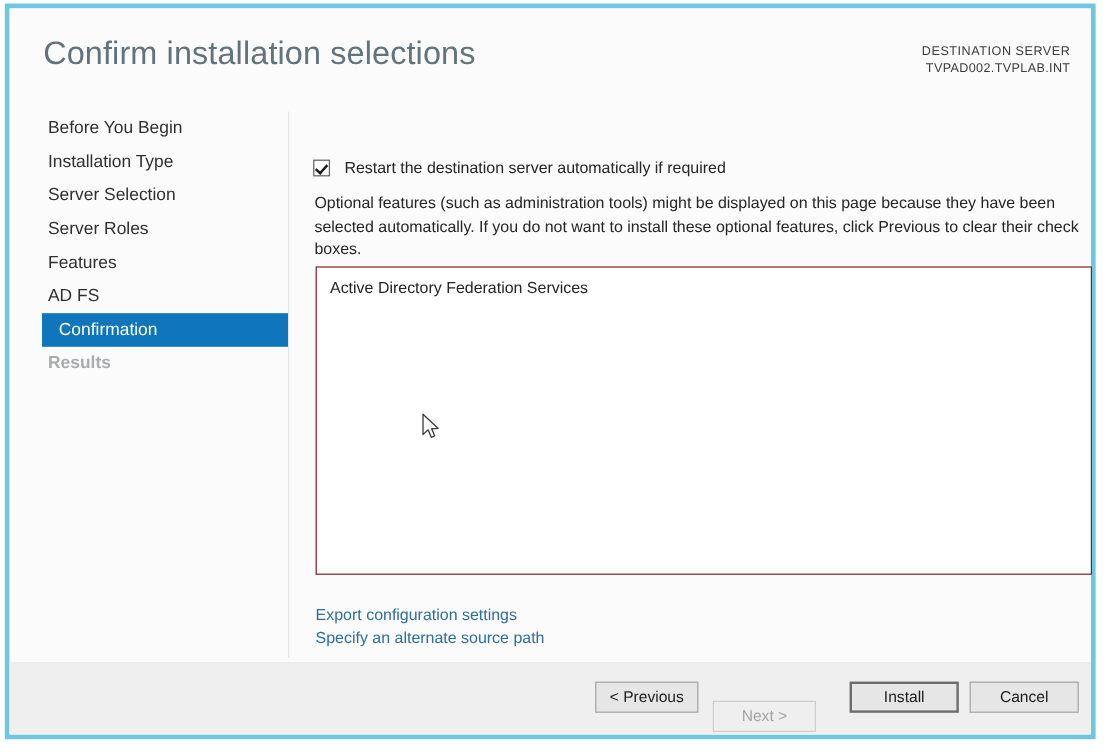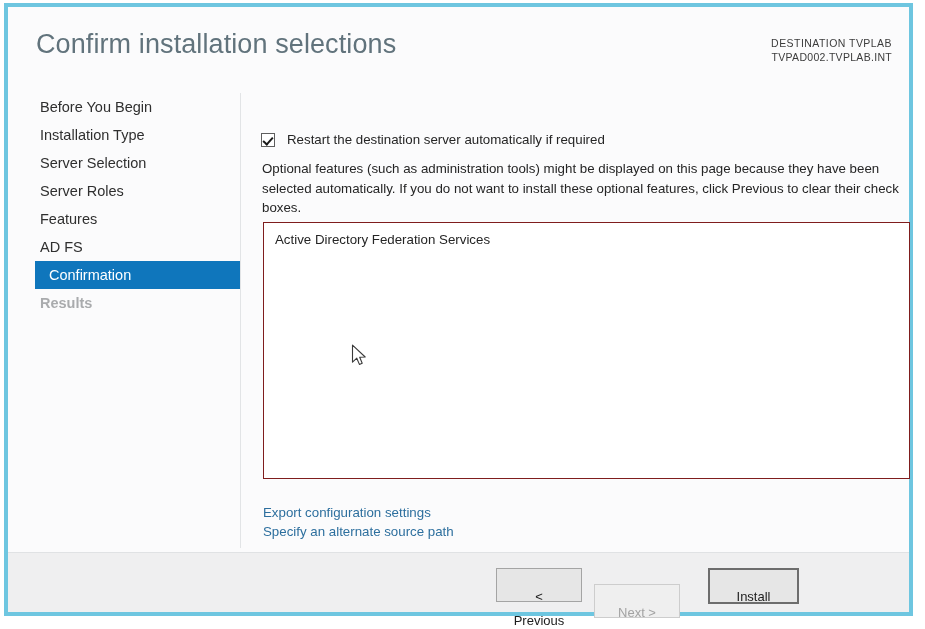--- a/index.html
+++ b/index.html
@@ -228,21 +228,21 @@
     position: absolute;
     top: 15px;
     height: 26px;
     font-family: "Liberation Sans", sans-serif;
     font-size: 13px;
     color: #1c1c1c;
     background: #e6e6e6;
     border: 1px solid #a4a4a4;
     box-sizing: border-box;
     cursor: pointer;
-    padding: 16px;
+    padding: 0;
     line-height: 24px;
     text-align: center;
   }
   .wiz-btn.disabled {
     color: #a3a3a3;
     border-color: #cdcdcd;
     background: #efefef;
     cursor: default;
     margin-top: 16px;
   }
@@ -269,21 +269,21 @@
 <body>
 
 <div id="screen">
   <div id="window-frame">
     <div id="window-body">
 
       <div id="header">
         <div id="page-title">Confirm installation selections</div>
 
         <div id="dest-server-block">
-          <span id="dest-server-label">DESTINATION TVPLAB</span>
+          <span id="dest-server-label">DESTINATION SERVER</span>
           <span id="dest-server-value">TVPAD002.TVPLAB.INT</span>
         </div>
       </div>
 
       <div id="sidebar">
         <div class="nav-item">
           <span>Before You Begin</span>
         </div>
         <div class="nav-item">
           <span>Installation Type</span>
@@ -327,20 +327,21 @@
           <span class="config-link">Export configuration settings</span>
           <span class="config-link">Specify an alternate source path</span>
         </div>
       </div>
 
       <div id="footer-divider"></div>
       <div id="footer">
         <button id="btn-previous" class="wiz-btn">&lt; Previous</button>
         <button id="btn-next" class="wiz-btn disabled">Next &gt;</button>
         <button id="btn-install" class="wiz-btn default">Install</button>
+        <button id="btn-cancel" class="wiz-btn">Cancel</button>
       </div>
 
       <svg id="mouse-cursor" viewBox="0 0 18 24">
         <path d="M1.5 1.2 L1.5 18.2 L5.8 14.2 L8.4 20.4 L11.2 19.2 L8.7 13.3 L14.2 13.0 Z" fill="#ffffff" stroke="#3a3a3a" stroke-width="1.1" stroke-linejoin="round"></path>
       </svg>
 
     </div>
   </div>
 </div>
 

